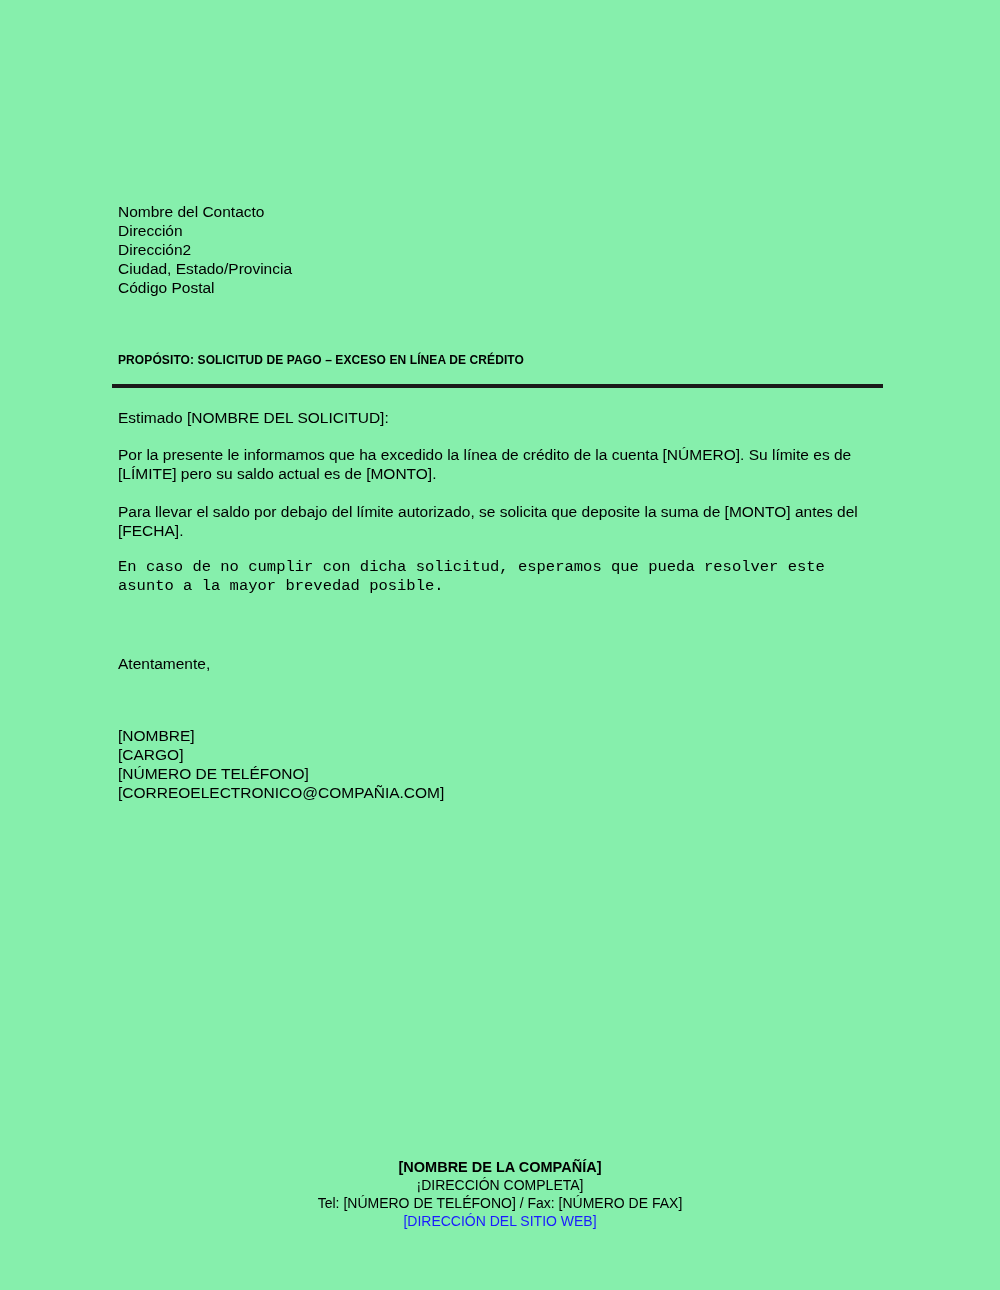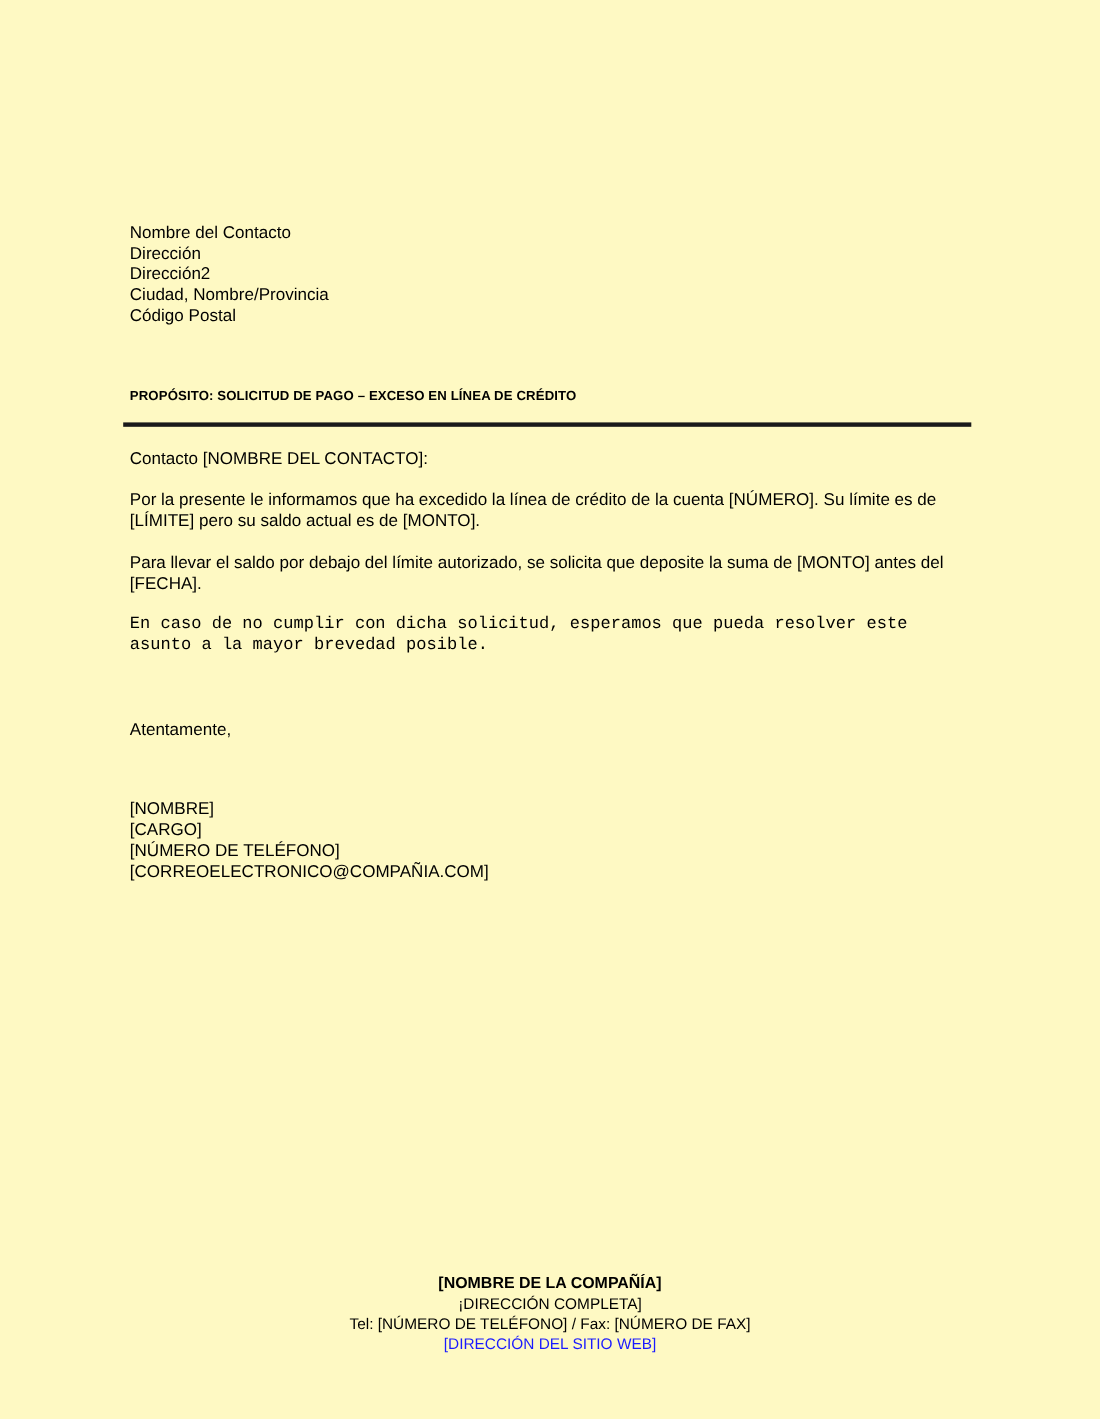--- a/index.html
+++ b/index.html
@@ -1,21 +1,21 @@
 <!DOCTYPE html>
 <html><head>
 <meta charset="utf-8">
 <style>
   * { margin: 0; padding: 0; box-sizing: border-box; }
   html, body { background: #ffffff; }
   .page {
     position: relative;
     width: 1000px;
     height: 1290px;
-    background: #fef9c3;
+    background: #86efac;
     font-family: "Liberation Sans", "DejaVu Sans", sans-serif;
     font-size: 15.5px;
     line-height: 19px;
     color: #000000;
     overflow: hidden;
   }
   .abs { position: absolute; }
   .recipient-block { left: 118px; top: 202px; }
   .subject-title {
     left: 118px; top: 351px;
@@ -47,28 +47,28 @@
 </style>
 </head>
 <body>
 
 <div class="page">
 
   <div class="abs recipient-block">
     <div>Nombre del Contacto</div>
     <div>Dirección</div>
     <div>Dirección2</div>
-    <div>Ciudad, Nombre/Provincia</div>
+    <div>Ciudad, Estado/Provincia</div>
     <div>Código Postal</div>
   </div>
 
   <div class="abs subject-title">PROPÓSITO: SOLICITUD DE PAGO – EXCESO EN LÍNEA DE CRÉDITO</div>
   <div class="abs subject-rule"></div>
 
-  <div class="abs salutation">Contacto [NOMBRE DEL CONTACTO]:</div>
+  <div class="abs salutation">Estimado [NOMBRE DEL SOLICITUD]:</div>
   <div class="abs para-2">Para llevar el saldo por debajo del límite autorizado, se solicita que deposite la suma de [MONTO] antes del [FECHA].</div>
   <div class="abs para-1">Por la presente le informamos que ha excedido la línea de crédito de la cuenta [NÚMERO]. Su límite es de [LÍMITE] pero su saldo actual es de [MONTO].</div>
   <div class="abs para-3">En caso de no cumplir con dicha solicitud, esperamos que pueda resolver este asunto a la mayor brevedad posible.</div>
   <div class="abs closing">Atentamente,</div>
 
   <div class="abs signature-block">
     <div>[NOMBRE]</div>
     <div>[CARGO]</div>
     <div>[NÚMERO DE TELÉFONO]</div>
     <div>[CORREOELECTRONICO@COMPAÑIA.COM]</div>

